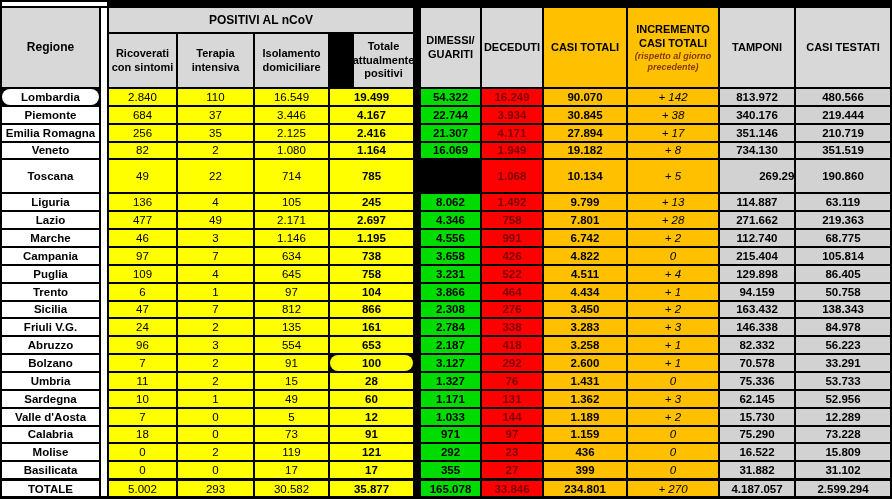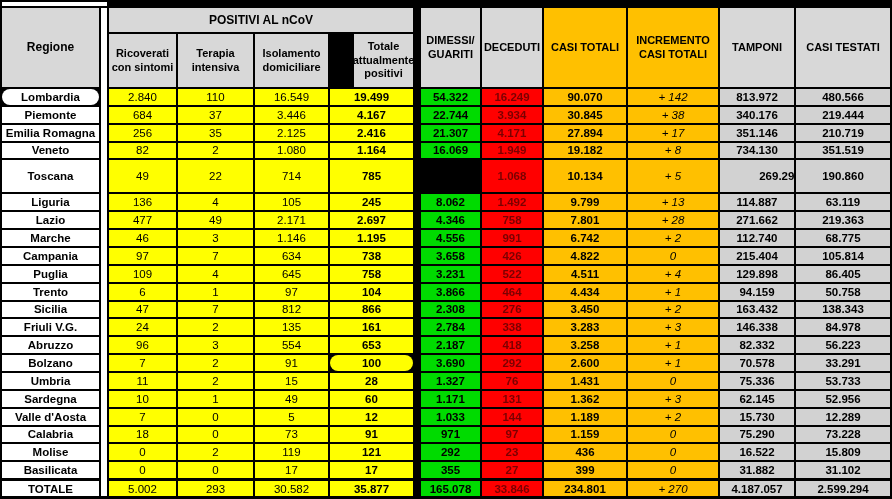--- a/index.html
+++ b/index.html
@@ -52,20 +52,21 @@
     <div class="cell hdr" style="grid-column:3; grid-row:3;">Ricoverati con sintomi</div>
     <div class="cell hdr" style="grid-column:4; grid-row:3;">Terapia intensiva</div>
     <div class="cell hdr" style="grid-column:5; grid-row:3;">Isolamento domiciliare</div>
     <div class="cell hdr" style="grid-column:6; grid-row:3;margin-left:24px;">Totale attualmente positivi</div>
 
     <div class="cell hdr" style="grid-column:8; grid-row:2/4;">DIMESSI/ GUARITI</div>
     <div class="cell hdr" style="grid-column:9; grid-row:2/4;">DECEDUTI</div>
     <div class="cell hdr orange" style="grid-column:10; grid-row:2/4;">CASI TOTALI</div>
     <div class="cell hdr orange col-head" style="grid-column:11; grid-row:2/4;">
       <div>INCREMENTO CASI TOTALI</div>
+      <div class="inc-note">(rispetto al giorno precedente)</div>
     </div>
     <div class="cell hdr" style="grid-column:12; grid-row:2/4;">TAMPONI</div>
     <div class="cell hdr" style="grid-column:13; grid-row:2/4;">CASI TESTATI</div>
 
   <div class="cell label" style="grid-area: 4 / 1; border-radius: 8px;">Lombardia</div>
       <div class="cell yellow" style="grid-area: 4 / 3;">2.840</div>
       <div class="cell yellow" style="grid-area: 4 / 4;">110</div>
       <div class="cell yellow" style="grid-area: 4 / 5;">16.549</div>
       <div class="cell yellow bold" style="grid-area: 4 / 6;">19.499</div>
       <div class="cell green bold" style="grid-area: 4 / 8;">54.322</div>
@@ -215,21 +216,21 @@
       <div class="cell red bold darkred" style="grid-area: 17 / 9;">418</div>
       <div class="cell orange bold" style="grid-area: 17 / 10;">3.258</div>
       <div class="cell orange italic" style="grid-area: 17 / 11;">+ 1</div>
       <div class="cell datagray bold" style="grid-area: 17 / 12;">82.332</div>
       <div class="cell datagray bold" style="grid-area: 17 / 13;">56.223</div>
       <div class="cell label" style="grid-area: 18 / 1;">Bolzano</div>
       <div class="cell yellow" style="grid-area: 18 / 3;">7</div>
       <div class="cell yellow" style="grid-area: 18 / 4;">2</div>
       <div class="cell yellow" style="grid-area: 18 / 5;">91</div>
       <div class="cell yellow bold" style="grid-area: 18 / 6; border-radius: 8px;">100</div>
-      <div class="cell green bold" style="grid-area: 18 / 8;">3.690</div>
+      <div class="cell green bold" style="grid-area: 18 / 8;">3.127</div>
       <div class="cell red bold darkred" style="grid-area: 18 / 9;">292</div>
       <div class="cell orange bold" style="grid-area: 18 / 10;">2.600</div>
       <div class="cell orange italic" style="grid-area: 18 / 11;">+ 1</div>
       <div class="cell datagray bold" style="grid-area: 18 / 12;">70.578</div>
       <div class="cell datagray bold" style="grid-area: 18 / 13;">33.291</div>
       <div class="cell label" style="grid-area: 19 / 1;">Umbria</div>
       <div class="cell yellow" style="grid-area: 19 / 3;">11</div>
       <div class="cell yellow" style="grid-area: 19 / 4;">2</div>
       <div class="cell yellow" style="grid-area: 19 / 5;">15</div>
       <div class="cell yellow bold" style="grid-area: 19 / 6;">28</div>

